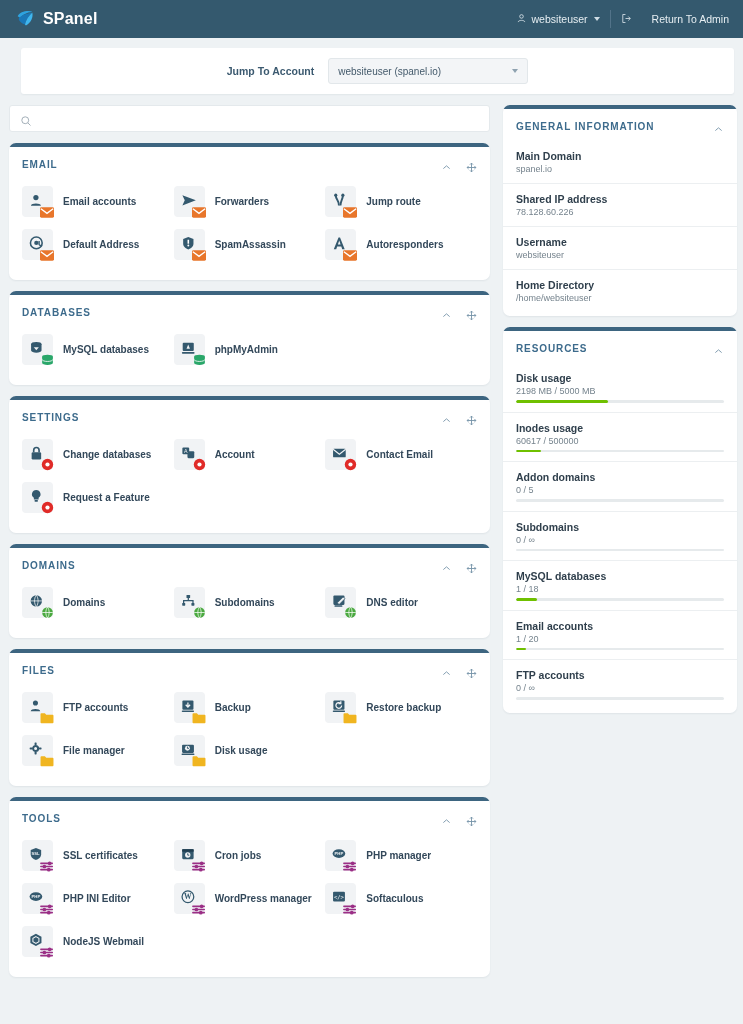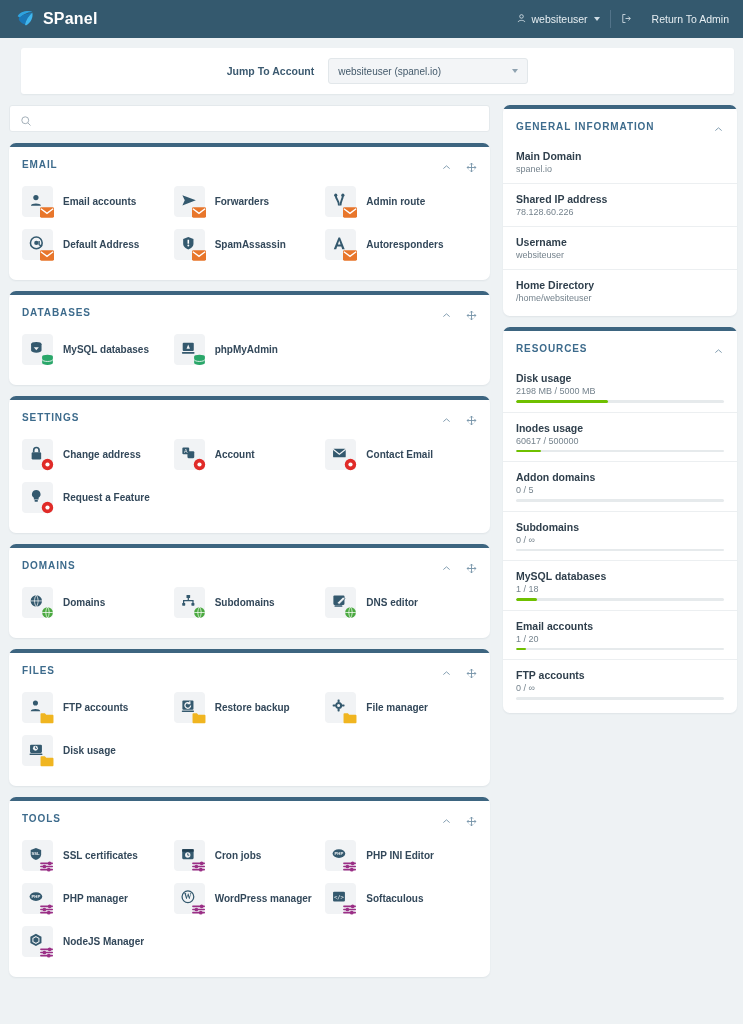--- a/index.html
+++ b/index.html
@@ -234,21 +234,21 @@
                   <circle cx="6" cy="4" r="2" fill="#34596e"></circle>
                   <circle cx="15" cy="4" r="2" fill="#34596e"></circle>
                 </svg>
           <span style="position:absolute;right:-1px;bottom:-1px;line-height:0;">
                   <svg viewBox="0 0 16 12" width="14" height="11">
                     <rect x="0" y="0" width="16" height="12" rx="1.6" fill="#e8762b"></rect>
                     <path d="M1 1.6 L8 7 L15 1.6" stroke="#fff" stroke-width="1.5" fill="none"></path>
                   </svg>
                 </span>
         </span>
-        <span class="tile-label">Admin route</span>
+        <span class="tile-label">Jump route</span>
       </div>
             <div class="tile">
         <span class="tile-icon">
           <svg viewBox="0 0 24 24" width="19" height="19">
                   <circle cx="10.5" cy="10" r="7.4" fill="none" stroke="#34596e" stroke-width="2"></circle>
                   <circle cx="10.5" cy="10" r="2.7" fill="#34596e"></circle>
                   <path d="M14 7.6 V12 a2.6 2.6 0 0 0 3.6 1" stroke="#34596e" stroke-width="1.8" fill="none"></path>
                 </svg>
           <span style="position:absolute;right:-1px;bottom:-1px;line-height:0;">
                   <svg viewBox="0 0 16 12" width="14" height="11">
@@ -381,21 +381,21 @@
                   <rect x="4.6" y="9" width="12" height="9.2" rx="1.6" fill="#34596e"></rect>
                   <path d="M7.2 9V6.6a3.4 3.4 0 0 1 6.8 0V9" stroke="#34596e" stroke-width="2.1" fill="none"></path>
                 </svg>
           <span style="position:absolute;right:-1px;bottom:-1px;line-height:0;">
                   <svg viewBox="0 0 16 16" width="13" height="13">
                     <circle cx="8" cy="8" r="7" fill="#e02b28"></circle>
                     <circle cx="8" cy="8" r="2.6" fill="#fff"></circle>
                   </svg>
                 </span>
         </span>
-        <span class="tile-label">Change address</span>
+        <span class="tile-label">Change databases</span>
       </div>
             <div class="tile">
         <span class="tile-icon">
           <svg viewBox="0 0 24 24" width="19" height="19">
                   <rect x="3" y="3" width="8.6" height="8.6" rx="1.3" fill="#34596e"></rect>
                   <rect x="9.4" y="8" width="8.6" height="8.6" rx="1.3" fill="#34596e"></rect>
                   <text x="7.3" y="9.6" font-size="6.6" fill="#f1f3f5" text-anchor="middle" font-family="sans-serif">A</text>
                 </svg>
           <span style="position:absolute;right:-1px;bottom:-1px;line-height:0;">
                   <svg viewBox="0 0 16 16" width="13" height="13">
@@ -547,20 +547,35 @@
                     <path d="M.6 2.2a1 1 0 0 1 1-1h4l1.5 1.7h7.3a1 1 0 0 1 1 1v7.5a1 1 0 0 1-1 1H1.6a1 1 0 0 1-1-1z" fill="#f0b520"></path>
                   </svg>
                 </span>
         </span>
         <span class="tile-label">FTP accounts</span>
       </div>
             <div class="tile">
         <span class="tile-icon">
           <svg viewBox="0 0 24 24" width="19" height="19">
                   <rect x="3" y="3.2" width="14" height="11.6" rx="1.3" fill="#34596e"></rect>
+                  <path d="M10 5.6v5.2M7.2 8.6 L10 11.4 L12.8 8.6" stroke="#f1f3f5" stroke-width="1.6" fill="none"></path>
+                  <rect x="2.2" y="15.8" width="15.6" height="2" rx="1" fill="#34596e"></rect>
+                </svg>
+          <span style="position:absolute;right:-1px;bottom:-1px;line-height:0;">
+                  <svg viewBox="0 0 16 13" width="14" height="12">
+                    <path d="M.6 2.2a1 1 0 0 1 1-1h4l1.5 1.7h7.3a1 1 0 0 1 1 1v7.5a1 1 0 0 1-1 1H1.6a1 1 0 0 1-1-1z" fill="#f0b520"></path>
+                  </svg>
+                </span>
+        </span>
+        <span class="tile-label">Backup</span>
+      </div>
+            <div class="tile">
+        <span class="tile-icon">
+          <svg viewBox="0 0 24 24" width="19" height="19">
+                  <rect x="3" y="3.2" width="14" height="11.6" rx="1.3" fill="#34596e"></rect>
                   <path d="M13.4 9.4a3.6 3.6 0 1 1-1.2-2.7" stroke="#f1f3f5" stroke-width="1.6" fill="none"></path>
                   <path d="M12.4 4.2v3h-3" stroke="#f1f3f5" stroke-width="1.6" fill="none"></path>
                   <rect x="2.2" y="15.8" width="15.6" height="2" rx="1" fill="#34596e"></rect>
                 </svg>
           <span style="position:absolute;right:-1px;bottom:-1px;line-height:0;">
                   <svg viewBox="0 0 16 13" width="14" height="12">
                     <path d="M.6 2.2a1 1 0 0 1 1-1h4l1.5 1.7h7.3a1 1 0 0 1 1 1v7.5a1 1 0 0 1-1 1H1.6a1 1 0 0 1-1-1z" fill="#f0b520"></path>
                   </svg>
                 </span>
         </span>
@@ -683,42 +698,42 @@
                       <path d="M1 2.4h13M1 6h13M1 9.6h13"></path>
                     </g>
                     <g fill="#9b2f86">
                       <circle cx="11" cy="2.4" r="2.1"></circle>
                       <circle cx="5" cy="6" r="2.1"></circle>
                       <circle cx="10" cy="9.6" r="2.1"></circle>
                     </g>
                   </svg>
                 </span>
         </span>
-        <span class="tile-label">PHP INI Editor</span>
+        <span class="tile-label">PHP manager</span>
       </div>
             <div class="tile">
         <span class="tile-icon">
           <svg viewBox="0 0 24 24" width="19" height="19">
                   <ellipse cx="10" cy="9.6" rx="8" ry="5.4" fill="#34596e"></ellipse>
                   <text x="10" y="11.8" font-size="5.4" fill="#f1f3f5" text-anchor="middle" font-family="sans-serif" font-weight="bold">PHP</text>
                 </svg>
           <span style="position:absolute;right:-1px;bottom:-1px;line-height:0;">
                   <svg viewBox="0 0 16 12" width="14" height="11">
                     <g stroke="#9b2f86" stroke-width="1.8" stroke-linecap="round">
                       <path d="M1 2.4h13M1 6h13M1 9.6h13"></path>
                     </g>
                     <g fill="#9b2f86">
                       <circle cx="11" cy="2.4" r="2.1"></circle>
                       <circle cx="5" cy="6" r="2.1"></circle>
                       <circle cx="10" cy="9.6" r="2.1"></circle>
                     </g>
                   </svg>
                 </span>
         </span>
-        <span class="tile-label">PHP manager</span>
+        <span class="tile-label">PHP INI Editor</span>
       </div>
             <div class="tile">
         <span class="tile-icon">
           <svg viewBox="0 0 24 24" width="19" height="19">
                   <circle cx="10" cy="9.8" r="7.4" fill="none" stroke="#34596e" stroke-width="1.6"></circle>
                   <text x="10" y="13.2" font-size="9.6" fill="#34596e" text-anchor="middle" font-family="serif" font-weight="bold">W</text>
                 </svg>
           <span style="position:absolute;right:-1px;bottom:-1px;line-height:0;">
                   <svg viewBox="0 0 16 12" width="14" height="11">
                     <g stroke="#9b2f86" stroke-width="1.8" stroke-linecap="round">
@@ -767,21 +782,21 @@
                       <path d="M1 2.4h13M1 6h13M1 9.6h13"></path>
                     </g>
                     <g fill="#9b2f86">
                       <circle cx="11" cy="2.4" r="2.1"></circle>
                       <circle cx="5" cy="6" r="2.1"></circle>
                       <circle cx="10" cy="9.6" r="2.1"></circle>
                     </g>
                   </svg>
                 </span>
         </span>
-        <span class="tile-label">NodeJS Manager</span>
+        <span class="tile-label">NodeJS Webmail</span>
       </div>
           </div>
         </div>
       </div>
   </div>
 
   <div class="col-right">
 
     <div class="panel">
       <div class="panel-topline"></div>

